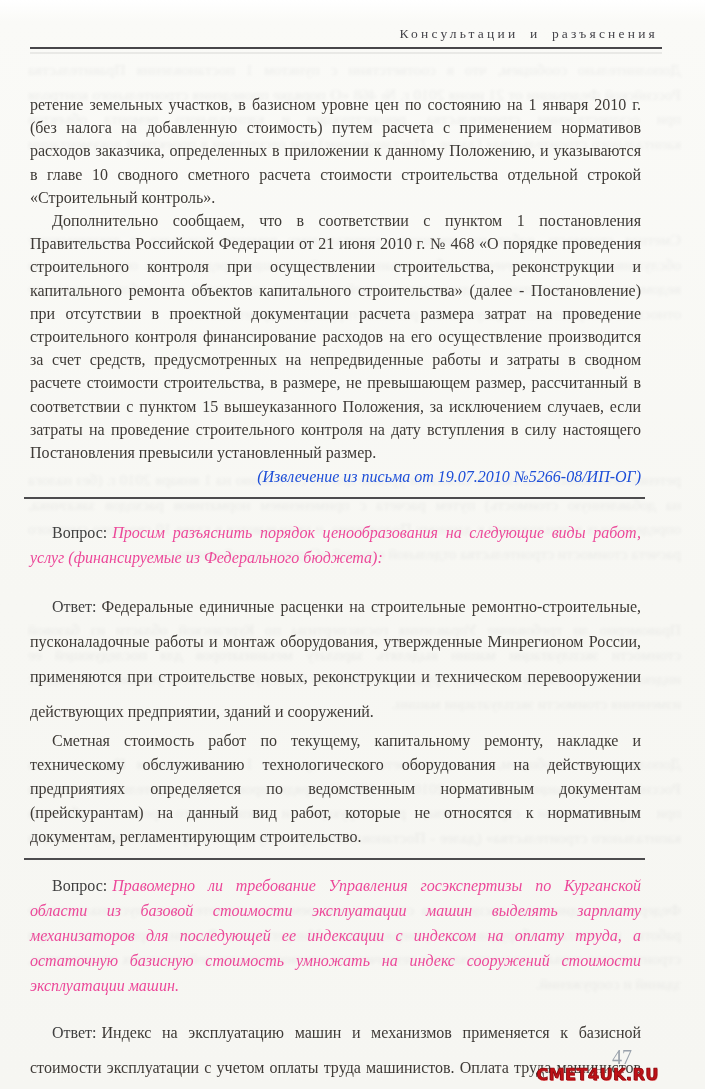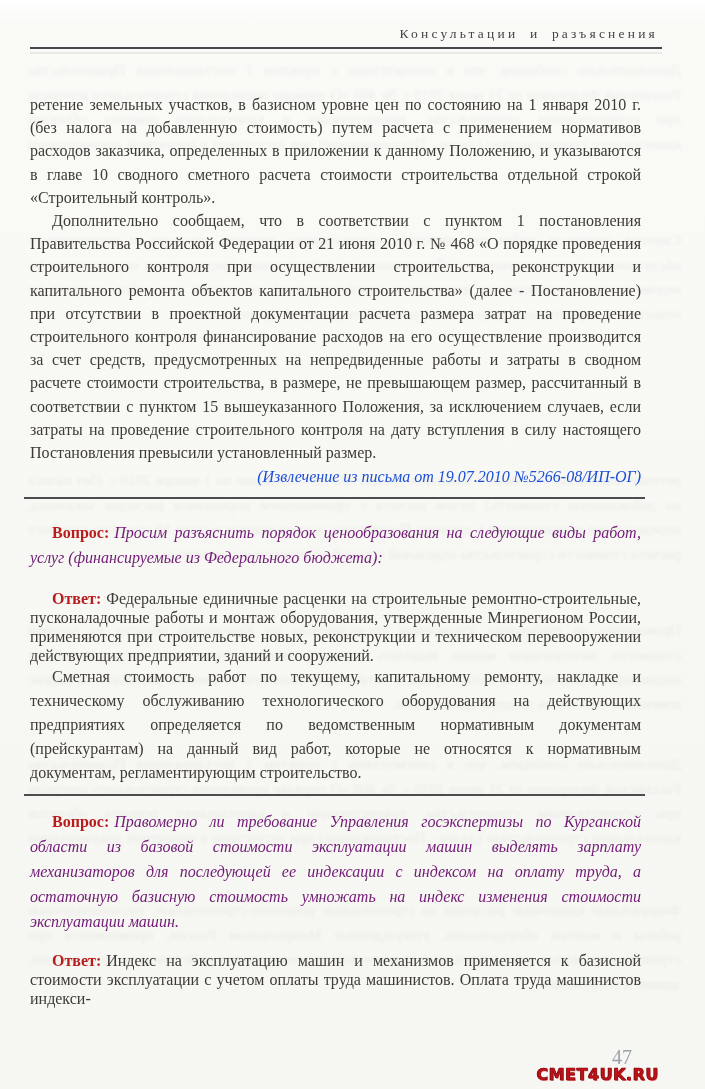--- a/index.html
+++ b/index.html
@@ -59,38 +59,38 @@
     height: 2px;
     background: #4d4c4e;
     margin: 9px -4px 0 -6px;
   }
   .qa-question {
     margin-top: 21px;
     text-align: justify;
     line-height: 25px;
   }
   .q-label, .a-label {
-    font-weight: bold;
+    font-weight: normal;
     font-style: normal;
-    color: #b91c1c;
+    color: #404040;
     margin-right: 5px;
   }
-  .q-text { font-style: italic; color: #701a75; }
+  .q-text { font-style: italic; color: #ec4899; }
   .q-list {
     list-style: none;
     margin: 0;
     padding: 0 0 0 10px;
     font-style: italic;
     line-height: 25px;
     color: #403c37;
   }
   .qa-answer {
     margin-top: 19px;
     text-align: justify;
-    line-height: 19px;
+    line-height: 35px;
   }
   .answer-par2 {
     text-align: justify;
     line-height: 24px;
   }
   .q2-block { margin-top: 13px; }
   .a2-block { margin-top: 17px; }
   
   .page-number {
     position: absolute;
@@ -156,21 +156,21 @@
     <p class="qa-answer indent">
       <span class="a-label">Ответ:</span><span>Федеральные единичные расценки на строительные ремонтно-строительные, пусконаладочные работы и монтаж оборудования, утвержденные Минрегионом России, применяются при строительстве новых, реконструкции и техническом перевооружении действующих предприятии, зданий и сооружений.</span>
     </p>
 
     <p class="answer-par2 indent">Сметная стоимость работ по текущему, капитальному ремонту, накладке и техническому обслуживанию технологического оборудования на действующих предприятиях определяется по ведомственным нормативным документам (прейскурантам) на данный вид работ, которые не относятся к нормативным документам, регламентирующим строительство.</p>
 
 
     <div class="rule"></div>
 
     <p class="qa-question indent q2-block">
-      <span class="q-label">Вопрос:</span><span class="q-text">Правомерно ли требование Управления госэкспертизы по Курганской области из базовой стоимости эксплуатации машин выделять зарплату механизаторов для последующей ее индексации с индексом на оплату труда, а остаточную базисную стоимость умножать на индекс изменения стоимости эксплуатации машин.</span>
+      <span class="q-label">Вопрос:</span><span class="q-text">Правомерно ли требование Управления госэкспертизы по Курганской области из базовой стоимости эксплуатации машин выделять зарплату механизаторов для последующей ее индексации с индексом на оплату труда, а остаточную базисную стоимость умножать на индекс сооружений стоимости эксплуатации машин.</span>
     </p>
 
     <p class="qa-answer indent a2-block">
       <span class="a-label">Ответ:</span><span>Индекс на эксплуатацию машин и механизмов применяется к базисной стоимости эксплуатации с учетом оплаты труда машинистов. Оплата труда машинистов индекси-</span>
     </p>
 
   </main>
 
   <div class="page-number">47</div>
 

